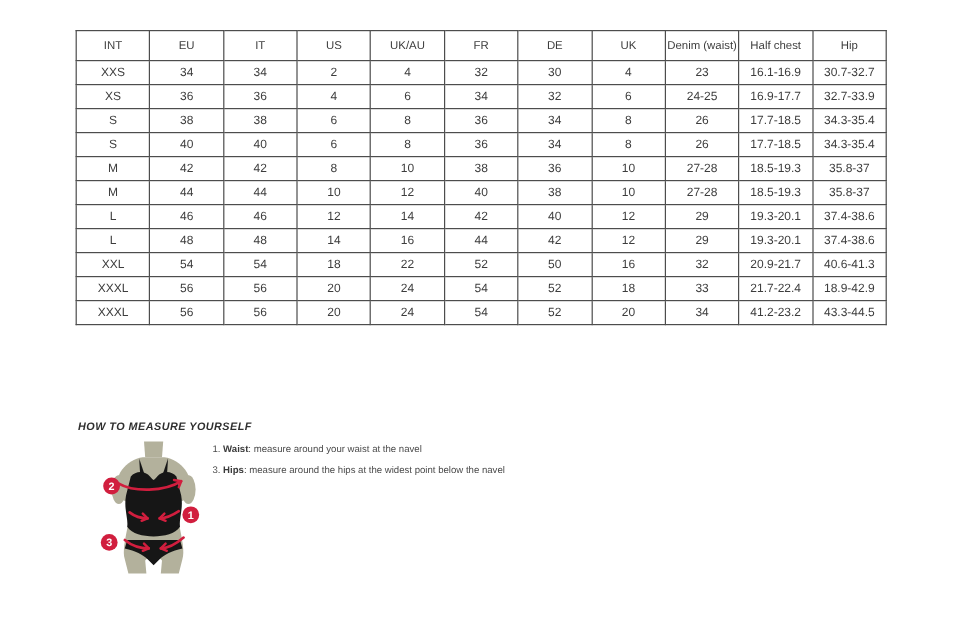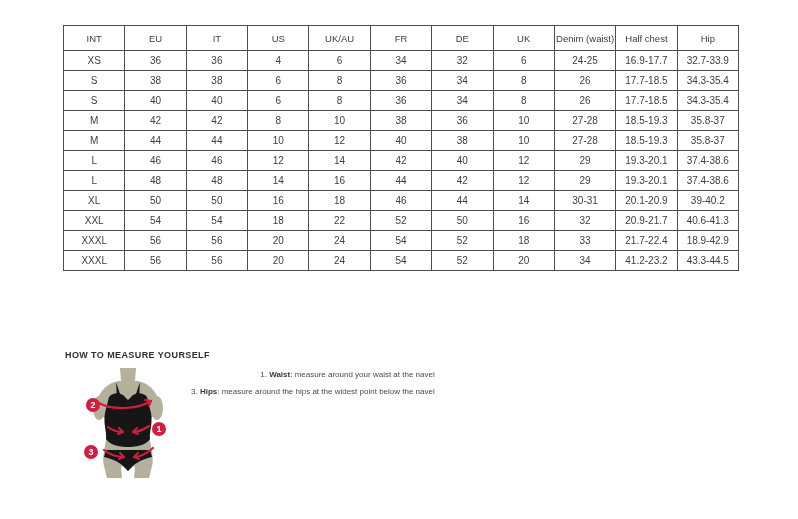--- a/index.html
+++ b/index.html
@@ -25,25 +25,26 @@
     background:#fff; padding:0 1px;
   }
   table.size-table th { height:25px; font-size:9.5px; }
   table.size-table td { height:20px; }
 
   
   .measure-heading {
     position:absolute; left:65px; top:350px;
     font-size:9px; font-weight:700; letter-spacing:.4px;
     color:#2f2f2f;
+    font-style:italic;
   }
   .measure-figure { position:absolute; left:73px; top:366px; width:112px; height:130px; }
   .measure-steps {
-    position:absolute; left:191px; top:371px;
-    list-style:none; font-size:8px; color:#4a4a4a;text-align:right;
+    position:absolute; left:177px; top:371px;
+    list-style:none; font-size:8px; color:#4a4a4a;
   }
   .measure-steps li { margin-bottom:8.5px; line-height:8px; }
   .measure-steps .step-label { font-weight:700; color:#3a3a3a; }
 </style>
 </head>
 <body>
 
 <div class="page">
 
   <table class="size-table">
@@ -57,20 +58,33 @@
           <th>FR</th>
           <th>DE</th>
           <th>UK</th>
           <th>Denim (waist)</th>
           <th>Half chest</th>
           <th>Hip</th>
         </tr>
     </thead>
     <tbody>
         <tr>
+          <td>XXS</td>
+          <td>34</td>
+          <td>34</td>
+          <td>2</td>
+          <td>4</td>
+          <td>32</td>
+          <td>30</td>
+          <td>4</td>
+          <td>23</td>
+          <td>16.1-16.9</td>
+          <td>30.7-32.7</td>
+        </tr>
+        <tr>
           <td>XS</td>
           <td>36</td>
           <td>36</td>
           <td>4</td>
           <td>6</td>
           <td>34</td>
           <td>32</td>
           <td>6</td>
           <td>24-25</td>
           <td>16.9-17.7</td>
@@ -146,33 +160,20 @@
           <td>48</td>
           <td>48</td>
           <td>14</td>
           <td>16</td>
           <td>44</td>
           <td>42</td>
           <td>12</td>
           <td>29</td>
           <td>19.3-20.1</td>
           <td>37.4-38.6</td>
-        </tr>
-        <tr>
-          <td>XL</td>
-          <td>50</td>
-          <td>50</td>
-          <td>16</td>
-          <td>18</td>
-          <td>46</td>
-          <td>44</td>
-          <td>14</td>
-          <td>30-31</td>
-          <td>20.1-20.9</td>
-          <td>39-40.2</td>
         </tr>
         <tr>
           <td>XXL</td>
           <td>54</td>
           <td>54</td>
           <td>18</td>
           <td>22</td>
           <td>52</td>
           <td>50</td>
           <td>16</td>

